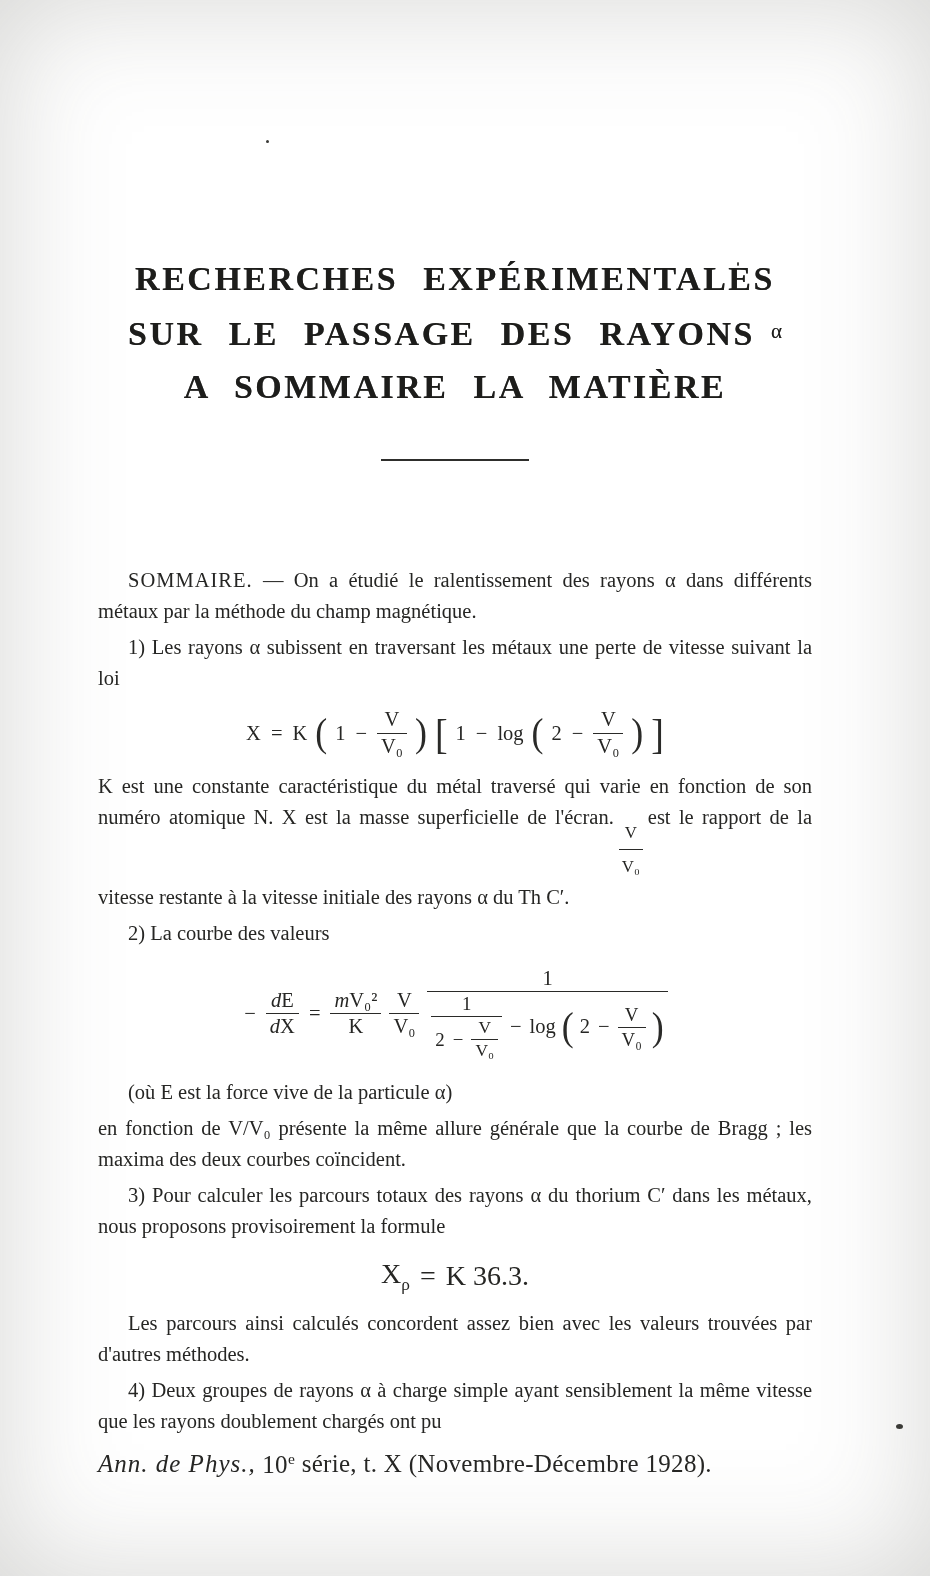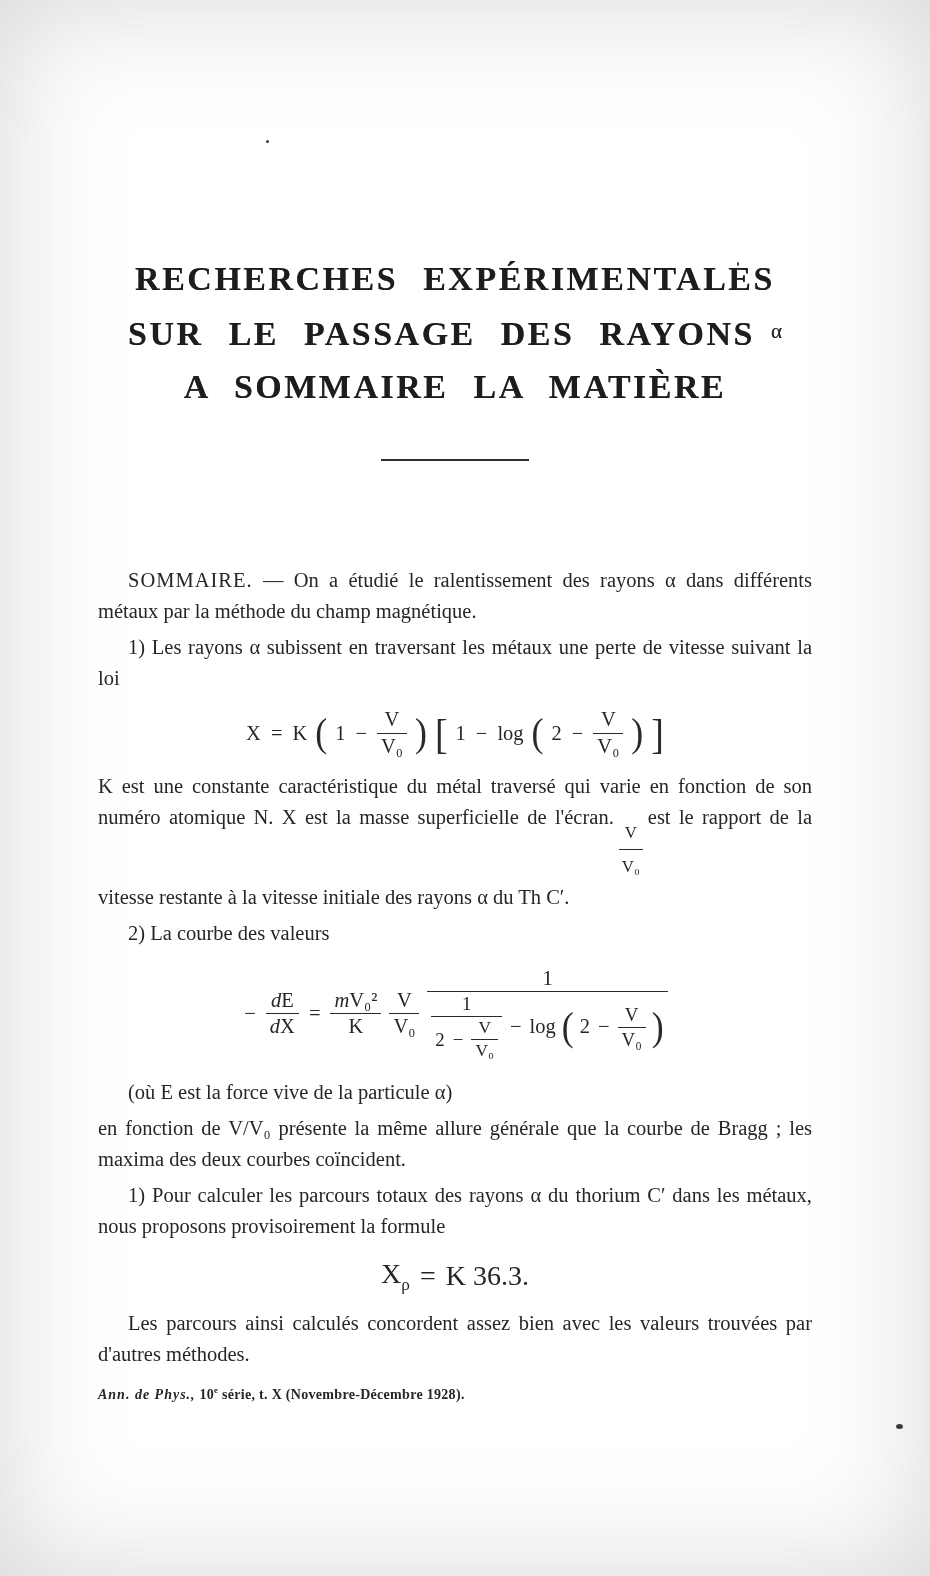--- a/index.html
+++ b/index.html
@@ -53,21 +53,21 @@
   .frac > .den { display:block; padding:1px 4px 0 4px; }
   .frac > .denrow, .frac > .numrow { display:flex; justify-content:center; align-items:center; gap:6px; }
   .frac.small { font-size:0.92em; }
   .inline-frac { font-size:0.82em; display:inline-flex; flex-direction:column; align-items:stretch;
     text-align:center; vertical-align:-0.85em; margin:0 5px; }
   .inline-frac > .num { border-bottom:1.4px solid #2a2a28; padding:0 3px 1px 3px; }
   .inline-frac > .den { padding:1px 3px 0 3px; }
   .bigp { font-size:175%; font-weight:400; line-height:0; transform:scaleY(1.12); color:#2a2a28; }
   .bigp.sq { font-size:185%; }
   
-  .footer-citation { margin-top:10px; font-size:14px; letter-spacing:0.3px;font-weight:bold; }
+  .footer-citation { margin-top:10px; font-size:25px; letter-spacing:0.3px; }
   .footer-citation .journal { font-style:italic; letter-spacing:1px; }
   .speck { position:absolute; background:#3a3a36; border-radius:50%; }
   .speck.s1 { left:896px; top:1424px; width:7px; height:5px; }
   .speck.s2 { left:266px; top:140px; width:3px; height:3px; }
   .speck.s3 { left:737px; top:262px; width:2px; height:4px; }
 </style>
 </head>
 <body>
 
 <div class="page">
@@ -163,27 +163,28 @@
               <span class="den">V₀</span>
             </span>
           <span class="bigp">)</span>
         </span>
       </span>
     </div>
 
     <p class="indent" style="margin-top:16px;">(où E est la force vive de la particule α)</p>
     <p>en fonction de V/V₀ présente la même allure générale que la courbe de Bragg ; les maxima des deux courbes coïncident.</p>
 
-    <p class="indent">1) Pour calculer les parcours totaux des rayons α du thorium C′ dans les métaux, nous proposons provisoirement la formule</p>
+    <p class="indent">3) Pour calculer les parcours totaux des rayons α du thorium C′ dans les métaux, nous proposons provisoirement la formule</p>
 
     <div class="formula fr">
       <span class="fs"><span>X</span><sub>ρ</sub></span>
       <span class="fs op">=</span>
       <span class="fs">K 36.3.</span>
     </div>
 
     <p class="indent">Les parcours ainsi calculés concordent assez bien avec les valeurs trouvées par d'autres méthodes.</p>
 
+    <p class="indent">4) Deux groupes de rayons α à charge simple ayant sensiblement la même vitesse que les rayons doublement chargés ont pu</p>
 
     <p class="footer-citation"><span class="journal">Ann. de Phys.,</span> <span><span>10</span><sup>e</sup></span> <span>série, t. X (Novembre-Décembre 1928).</span></p>
 
   </main>
 </div>
 
 </body></html>

